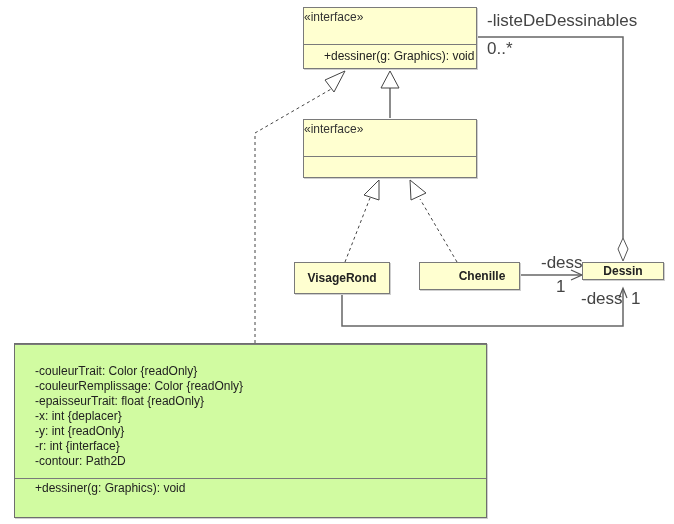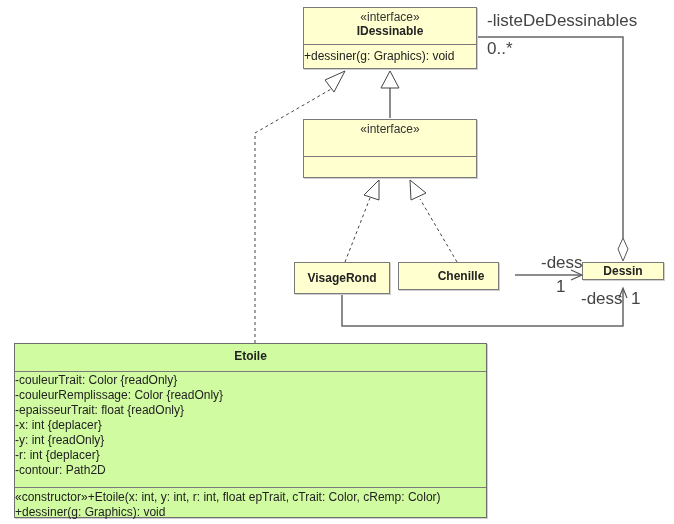--- a/index.html
+++ b/index.html
@@ -1,25 +1,25 @@
 <!DOCTYPE html>
 <html><head>
   <meta charset="utf-8">
   <style>
     html, body { margin: 0; padding: 0; background: #ffffff; }
     body { width: 674px; height: 524px; position: relative; overflow: hidden;
            font-family: "Liberation Sans", sans-serif; font-size: 12px; color: #222; }
     .cls { position: absolute; box-sizing: border-box; border: 1px solid #7a7a7a;
            background: #ffffd0; box-shadow: 1px 1px 0 #cfcfcf; }
     .cls.green { background: #d1fba1; border-color: #6e6e6e; }
-    .hdr { text-align: center; box-sizing: border-box; }
+    .hdr { box-sizing: border-box; }
     .stereo { font-size: 12px; line-height: 13px; color: #333; }
     .cname { font-weight: bold; font-size: 12px; line-height: 15px; }
     .sep { border-top: 1px solid #7a7a7a; }
-    .members { padding: 2px 0; line-height: 15px; font-size: 12px; white-space: nowrap; }
+    .members { padding: 2px 20px; line-height: 15px; font-size: 12px; white-space: nowrap; }
     .simple { display: flex; align-items: center; justify-content: center; font-weight: bold; }
     svg#edges { position: absolute; left: 0; top: 0; }
     .lbl { position: absolute; font-size: 17px; color: #444; white-space: nowrap; line-height: 14px; }
   </style>
 </head>
 <body>
 
 <svg id="edges" width="674" height="524">
 
   <line x1="390" y1="118" x2="390" y2="88" stroke="#666" stroke-width="1.5"></line>
@@ -40,60 +40,57 @@
   <line x1="515" y1="275" x2="581" y2="275" stroke="#666" stroke-width="1.5"></line>
   <polyline points="571,270 582,275 571,280" fill="none" stroke="#555" stroke-width="1.2"></polyline>
 
   <polyline points="342,290 342,326 623,326 623,289" fill="none" stroke="#666" stroke-width="1.5"></polyline>
   <polyline points="619,298 623,288 627,298" fill="none" stroke="#555" stroke-width="1.2"></polyline>
 </svg>
 
 <div class="cls" style="left:303px; top:7px; width:174px; height:62px;">
   <div class="hdr" style="height:36px; padding-top:3px;">
     <div class="stereo">«interface»</div>
-    <div class="cname">IDessinable</div>
   </div>
   <div class="sep"></div>
   <div class="members" style="padding-top:4px;">+dessiner(g: Graphics): void</div>
 </div>
 
 <div class="cls" style="left:303px; top:119px; width:174px; height:59px;">
   <div class="hdr" style="height:36px; padding-top:3px;">
     <div class="stereo">«interface»</div>
   </div>
   <div class="sep"></div>
 </div>
 
 <div class="cls simple" style="left:294px; top:262px; width:96px; height:32px;">
   <span>VisageRond</span>
 </div>
 
-<div class="cls simple" style="left:398px; top:262px; width:101px; height:28px;padding-left:25px;">
+<div class="cls simple" style="left:419px; top:262px; width:101px; height:28px;padding-left:25px;">
   <span>Chenille</span>
 </div>
 
 <div class="cls simple" style="left:582px; top:262px; width:82px; height:18px;">
   <span>Dessin</span>
 </div>
 
 <div class="cls green" style="left:14px; top:343px; width:473px; height:175px;">
-  <div class="hdr cname" style="height:27px; line-height:25px;">Etoile</div>
   <div class="sep"></div>
-  <div class="members" style="padding-top:1px; height:112px;">
+  <div class="members" style="padding-top:1px; height:112px;margin-top:18px;">
     <div>-couleurTrait: Color {readOnly}</div>
     <div>-couleurRemplissage: Color {readOnly}</div>
     <div>-epaisseurTrait: float {readOnly}</div>
     <div>-x: int {deplacer}</div>
     <div>-y: int {readOnly}</div>
-    <div>-r: int {deplacer}</div>
+    <div>-r: int {interface}</div>
     <div>-contour: Path2D</div>
   </div>
   <div class="sep"></div>
   <div class="members" style="padding-top:2px;">
-    <div>«constructor»+Etoile(x: int, y: int, r: int, float epTrait, cTrait: Color, cRemp: Color)</div>
     <div>+dessiner(g: Graphics): void</div>
   </div>
 </div>
 
 <div class="lbl" style="left:487px; top:14px;">-listeDeDessinables</div>
 <div class="lbl" style="left:487px; top:42px;">0..*</div>
 <div class="lbl" style="left:541px; top:256px;">-dess</div>
 <div class="lbl" style="left:556px; top:280px;">1</div>
 <div class="lbl" style="left:581px; top:292px;">-dess</div>
 <div class="lbl" style="left:631px; top:292px;">1</div>

